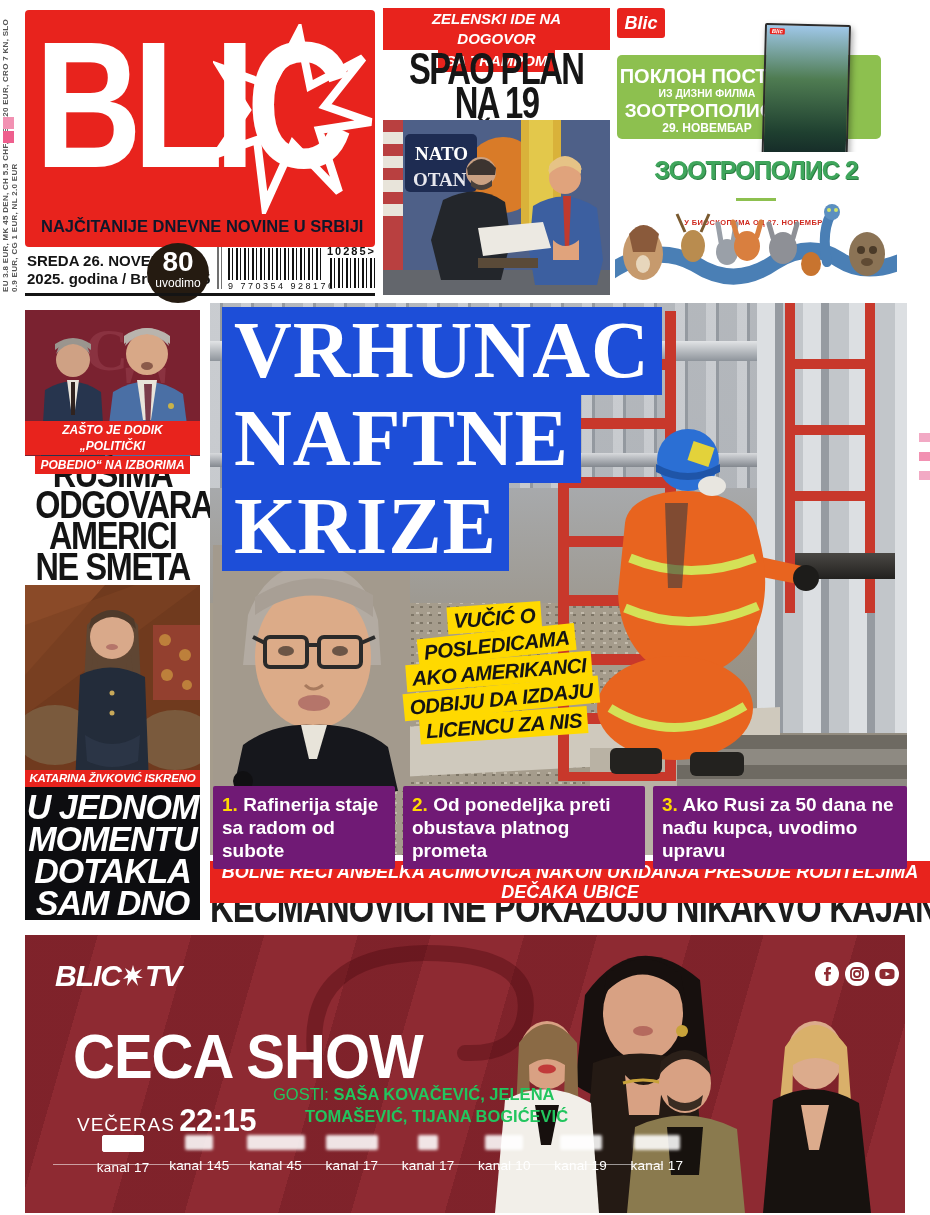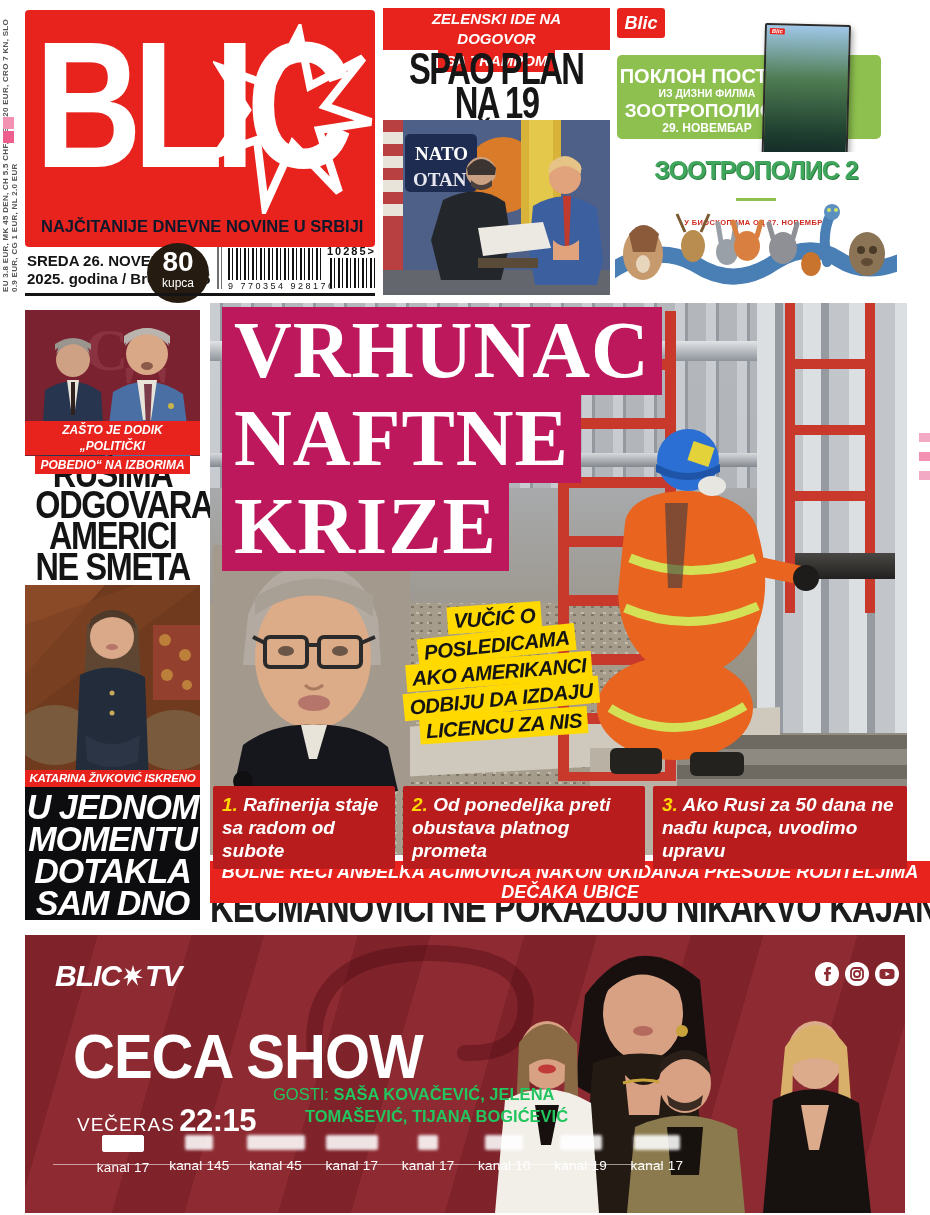--- a/index.html
+++ b/index.html
@@ -54,32 +54,32 @@
   #ztp-art{left:615px;top:152px;width:282px;height:146px;background:#fff;overflow:hidden;}
   #art-title{position:absolute;left:0;top:4px;width:100%;text-align:center;color:#3fa65c;
     font-size:25px;font-weight:bold;letter-spacing:-1px;text-shadow:1px 1px 0 #2c7d43;}
   #art-sub{position:absolute;left:0;top:34px;width:100%;text-align:center;color:#cf2a20;
     font-size:7.5px;font-weight:bold;letter-spacing:.4px;margin-top:32px;}
   #art-tick{position:absolute;left:121px;top:46px;width:40px;height:3px;background:#8dc04f;}
 
   
   #main-photo{left:210px;top:303px;width:697px;height:552px;overflow:hidden;
     background:linear-gradient(180deg,#b6b9bd 0%,#a9acb0 30%,#9b958a 60%,#8a8376 100%);}
-  .hline{display:table;background:#be185d;color:#fff;font-family:"Liberation Serif",serif;
+  .hline{display:table;background:#1d4ed8;color:#fff;font-family:"Liberation Serif",serif;
     font-weight:bold;font-size:80px;line-height:84px;padding:1px 12px 3px 12px;letter-spacing:1px;}
   #headline-stack{left:222px;top:307px;z-index:6;}
   #vucic{left:213px;top:545px;width:197px;height:246px;z-index:5;overflow:hidden;
     background:#a39a8d;}
   .gravel-tx{background-image:radial-gradient(#7d7566 1.3px,transparent 1.6px),
     radial-gradient(#c3bbac 1.2px,transparent 1.5px);background-size:9px 8px,11px 10px;background-position:0 0,4px 5px;}
   #highlight{left:399px;top:604px;width:200px;z-index:6;transform:rotate(-5deg);text-align:center;}
   #highlight .hl{display:inline-block;background:#ffd900;color:#141414;font-weight:bold;
     font-style:italic;font-size:20.5px;padding:0 6px;margin:0;line-height:27px;letter-spacing:-.5px;}
-  .pointbox{position:absolute;top:786px;background:#b91c1c;color:#fff;font-weight:bold;
-    font-size:19px;line-height:23px;padding:7px 9px;z-index:7;box-sizing:border-box;border-radius:2px;font-style:italic;}
+  .pointbox{position:absolute;top:786px;background:#701a75;color:#fff;font-weight:bold;
+    font-size:19px;line-height:23px;padding:7px 9px;z-index:7;box-sizing:border-box;border-radius:2px;}
   .pointbox .n{color:#ffd900;}
 
   
   #sec-kicker{left:210px;top:861px;font-size:18px;line-height:20px;padding:1px 8px;z-index:3;}
   #sec-head{left:210px;top:883px;width:715px;font-weight:bold;color:#1c1c1c;font-size:39px;
     letter-spacing:-1px;transform:scale(.84,1.1);transform-origin:left top;white-space:nowrap;}
 
   
   #dodik-photo{left:25px;top:310px;width:175px;height:146px;overflow:hidden;background:#7a2230;}
   #dodik-kick{left:25px;top:421px;width:175px;text-align:center;z-index:2;}
@@ -135,21 +135,21 @@
     </svg>
     <div class="abs" id="logo-text">BLIC</div>
     <div class="abs" id="tagline">NAJČITANIJE DNEVNE NOVINE U SRBIJI</div>
   </div>
   <div class="abs" id="date-block">
     <div>SREDA 26. NOVEMBAR</div>
     <div>2025. godina / Broj 10.285</div>
   </div>
   <div class="abs" id="price-circle">
     <span class="v">80</span>
-    <span class="u">kupca</span>
+    <span class="u">uvodimo</span>
   </div>
   <div class="abs barcode-bars" style="left:217px;top:247px;width:6px;height:42px;opacity:.6;"></div>
   <div class="abs barcode-bars" style="left:228px;top:248px;width:96px;height:32px;"></div>
   <div class="abs" id="barcode-num">9 770354 928176</div>
   <div class="abs" id="issue-code">10285&gt;</div>
   <div class="abs barcode-bars" style="left:330px;top:258px;width:46px;height:30px;"></div>
   <div class="abs" id="masthead-rule"></div>
 
   <div class="abs" id="tc-kick">
     <span class="kick">ZELENSKI IDE NA DOGOVOR</span><br>

